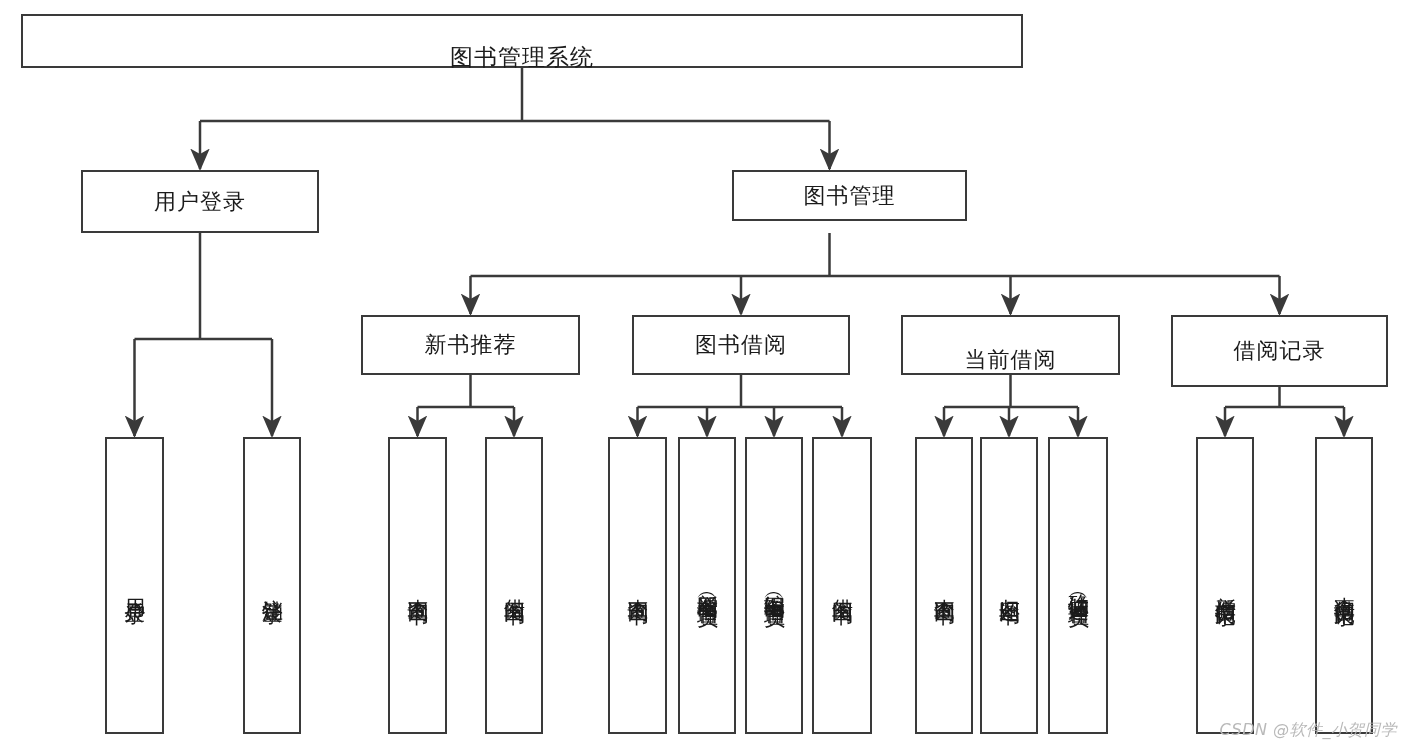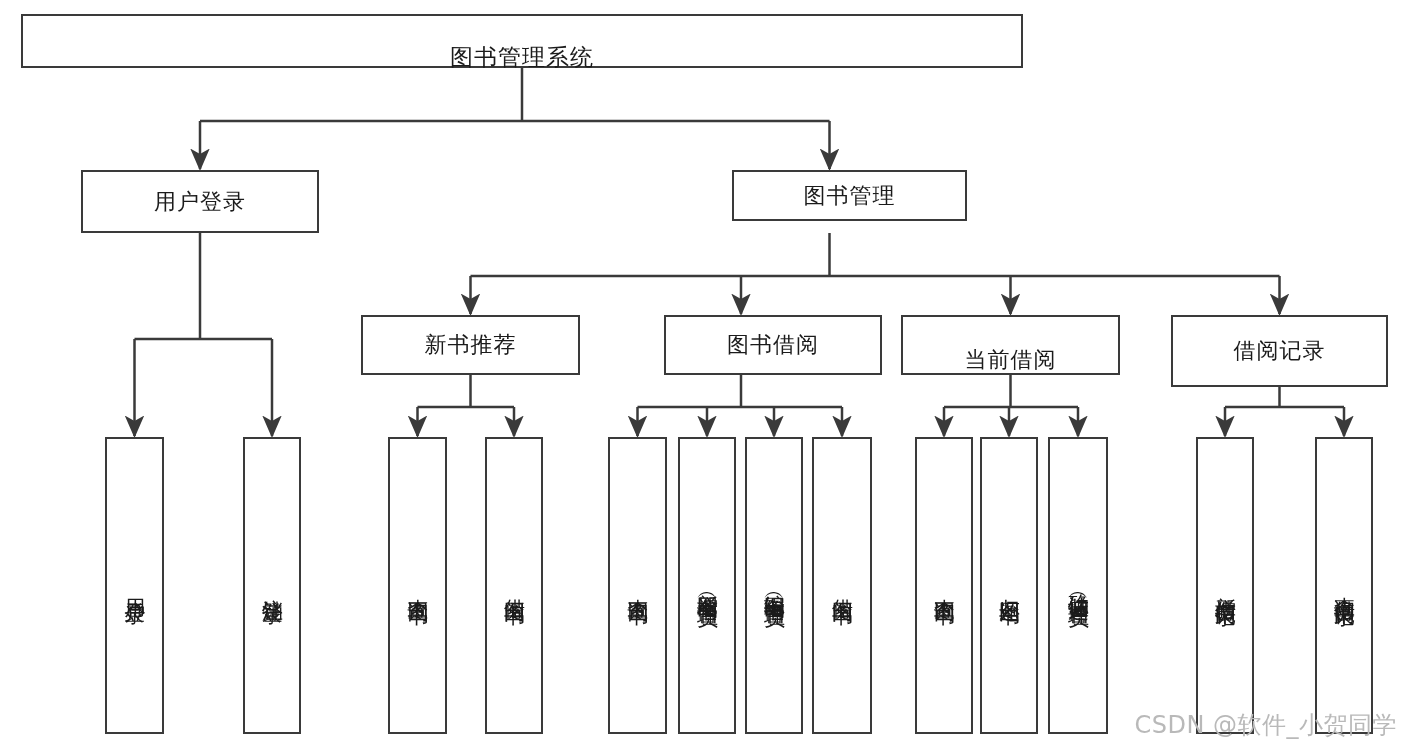--- a/index.html
+++ b/index.html
@@ -46,24 +46,25 @@
     text-orientation: upright;
     font-size: 21px;
     line-height: 1.18;
     letter-spacing: 2px;
   }
   .node.root .label { font-size: 23px; margin-top: 32px; }
   .watermark {
     position: absolute;
     right: 8px;
     bottom: 6px;
-    font-size: 24px;
+    font-size: 16px;
     color: #b9b9b9;
     letter-spacing: 0.5px;
     white-space: nowrap;
+    font-style: italic;
   }
 </style>
 </head>
 <body>
 
 <div id="canvas">
   <svg class="edges" id="edge-svg" viewBox="0 0 1405 747">
     <defs>
       <marker id="arrow" markerWidth="9" markerHeight="9" refX="8.2" refY="4.5" orient="auto" markerUnits="strokeWidth">
         <path d="M0,0.6 L9,4.5 L0,8.4 L2.2,4.5 Z" fill="#3a3a3a"></path>
@@ -112,21 +113,21 @@
       </div>
       <div class="node" style="left: 81px; top: 170px; width: 238px; height: 63px;">
         <span class="label">用户登录</span>
       </div>
       <div class="node" style="left: 712px; top: 170px; width: 235px; height: 51px; margin-left: 20px;">
         <span class="label">图书管理</span>
       </div>
       <div class="node" style="left: 361px; top: 315px; width: 219px; height: 60px;">
         <span class="label">新书推荐</span>
       </div>
-      <div class="node" style="left: 632px; top: 315px; width: 218px; height: 60px; margin-left: 32px;">
+      <div class="node" style="left: 632px; top: 315px; width: 218px; height: 60px;">
         <span class="label">图书借阅</span>
       </div>
       <div class="node" style="left: 901px; top: 315px; width: 219px; height: 60px; align-items: flex-end;">
         <span class="label">当前借阅</span>
       </div>
       <div class="node" style="left: 1171px; top: 315px; width: 217px; height: 72px;">
         <span class="label">借阅记录</span>
       </div>
       <div class="node vertical" style="left: 105px; top: 437px; width: 59px; height: 297px;">
         <span class="label">用户登录</span>

